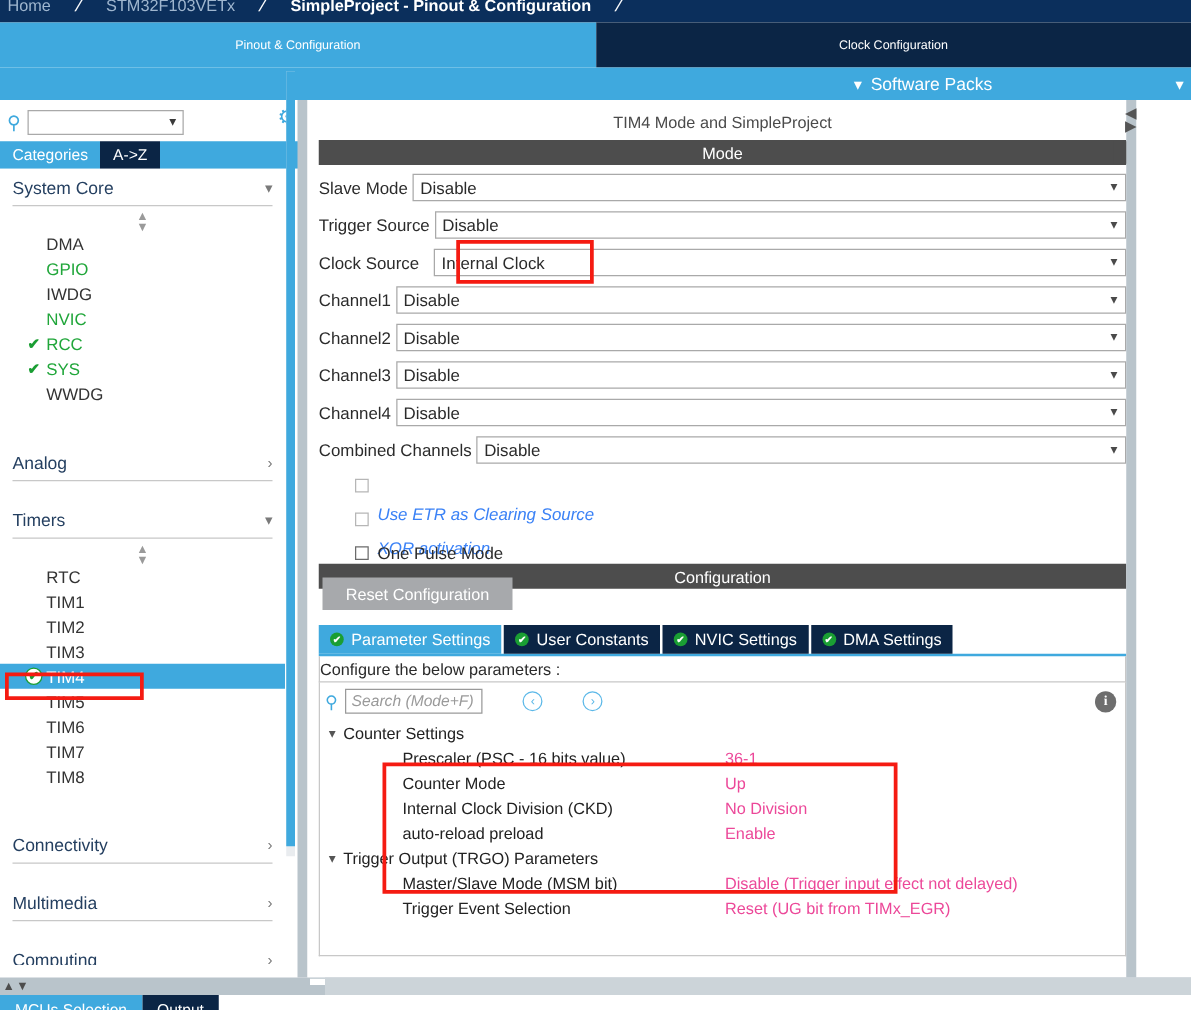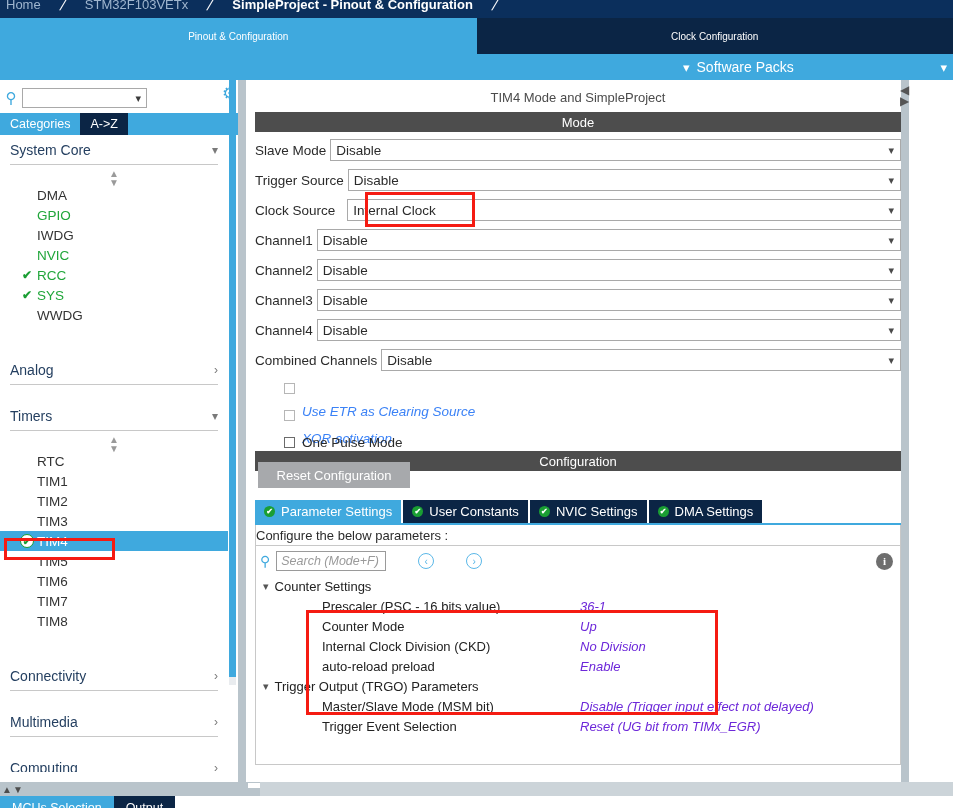--- a/index.html
+++ b/index.html
@@ -198,21 +198,21 @@
     display: flex; align-items: center; justify-content: center;
     font-family: "Liberation Serif", serif; cursor: pointer;
   }
 
   .param-table { border: 1px solid #c8c8c8; border-top: none; }
   .sec-row { height: 20px; display: flex; align-items: center; gap: 6px; padding-left: 7px;
              font-size: 13px; color: #222; cursor: pointer; }
   .sec-row .tchev { color: #555; font-size: 11px; }
   .prow { height: 20px; display: flex; align-items: center; font-size: 13px; color: #222; cursor: pointer; }
   .pname { padding-left: 66px; width: 324px; }
-  .pval { color: #6d28d9; font-style: italic; }
+  .pval { color: #ec4899; }
 
   
   .redbox { position: absolute; border: 3px solid #f51b12; pointer-events: none; }
 
   
   .collapse-arrows { position: absolute; top: 85px; left: 900px; width: 12px; }
   .carr { color: #555; font-size: 12px; line-height: 11px; cursor: pointer; }
   .right-gutter { position: absolute; top: 80px; left: 901px; width: 8px; height: 702px; background: #b9c4cb; }
   .dark-nub { position: absolute; top: 113px; left: 891px; width: 10px; height: 18px; background: #4d4d4d; }
 

